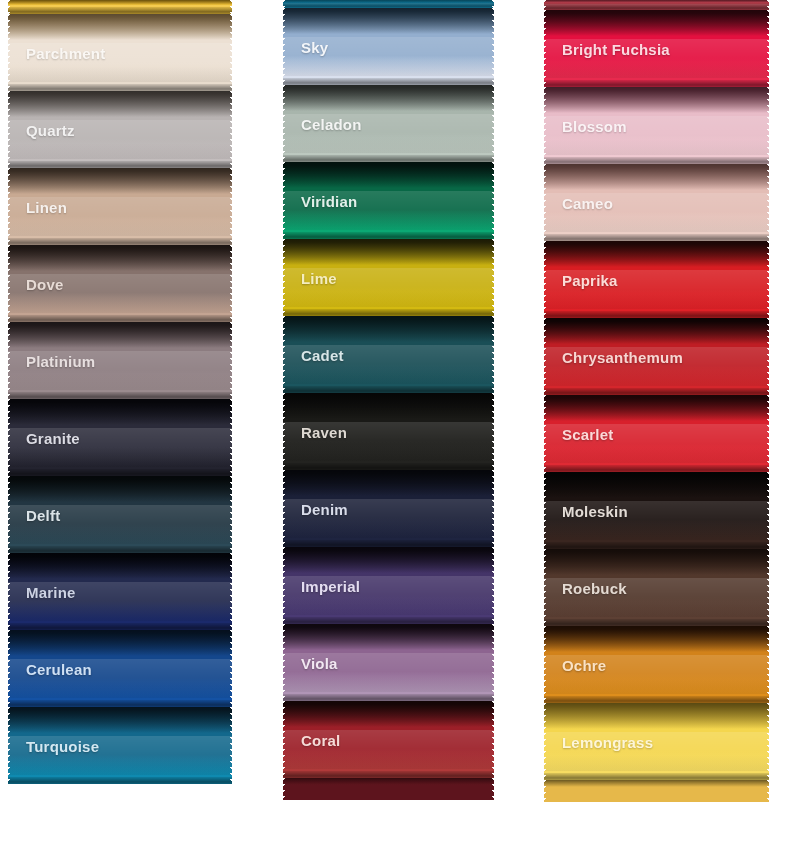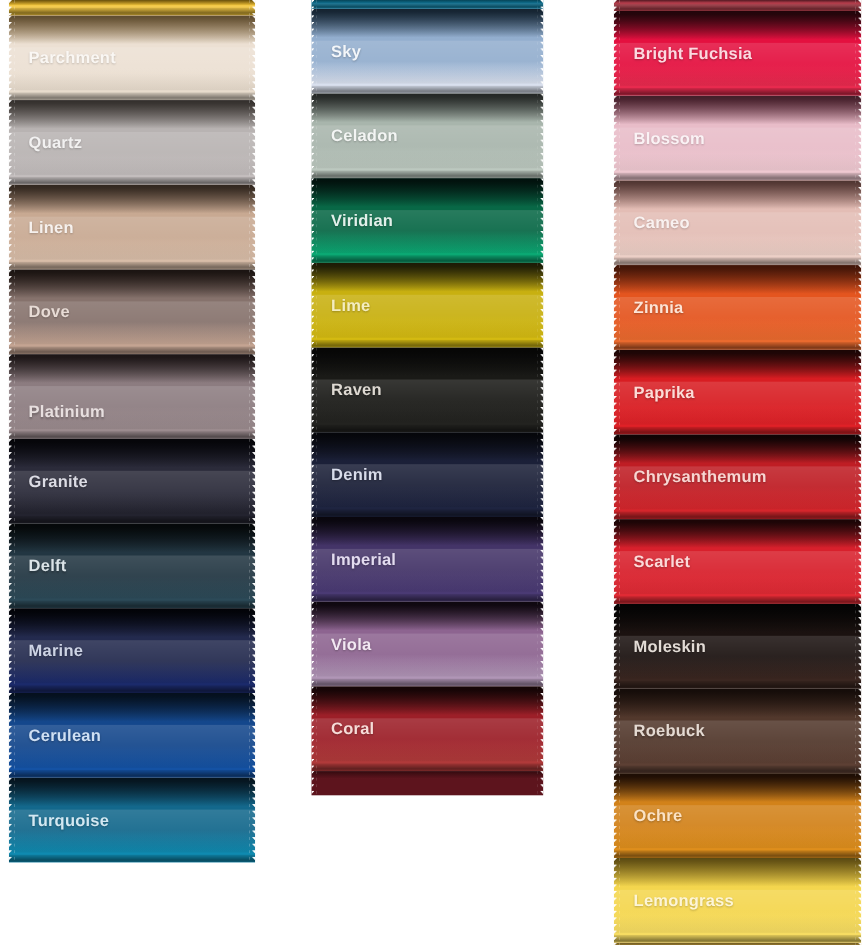--- a/index.html
+++ b/index.html
@@ -21,21 +21,21 @@
     background: #ffffff;
   }
   .swatch-column {
     position: absolute;
     top: 0;
     height: 859px;
     overflow: hidden;
   }
   #column-1 { left: 8px;   width: 224px; }
   #column-2 { left: 283px; width: 211px; }
-  #column-3 { left: 558px; width: 225px; }
+  #column-3 { left: 544px; width: 225px; }
 
   .column-inner {
     position: relative;
     width: 100%;
     height: 100%;
   }
 
   
   .swatch {
     position: relative;
@@ -143,21 +143,21 @@
           <div class="edge-l"></div>
           <div class="edge-r"></div>
           <div class="swatch-label" style="color: rgb(239, 227, 221); opacity: 0.92;">Dove</div>
         </div>
         <div class="swatch" style="height: 77px; background: linear-gradient(rgb(60, 47, 49) 0%, rgb(60, 47, 49) 4%, rgb(140, 124, 128) 34%, rgb(140, 124, 128) 62%, rgb(155, 139, 142) 88%, rgb(155, 139, 142) 100%);">
           <div class="fold-shadow"></div>
           <div class="sheen"></div>
           <div class="crease"></div>
           <div class="edge-l"></div>
           <div class="edge-r"></div>
-          <div class="swatch-label" style="color: rgb(236, 228, 228); opacity: 0.95; margin-top: 14px;">Platinium</div>
+          <div class="swatch-label" style="color: rgb(236, 228, 228); opacity: 0.95;">Platinium</div>
         </div>
         <div class="swatch" style="height: 77px; background: linear-gradient(rgb(12, 12, 20) 0%, rgb(12, 12, 20) 4%, rgb(43, 43, 58) 34%, rgb(43, 43, 58) 62%, rgb(35, 35, 47) 88%, rgb(35, 35, 47) 100%);">
           <div class="fold-shadow"></div>
           <div class="sheen"></div>
           <div class="crease"></div>
           <div class="edge-l"></div>
           <div class="edge-r"></div>
           <div class="swatch-label" style="color: rgb(220, 220, 228); opacity: 1;">Granite</div>
         </div>
         <div class="swatch" style="height: 77px; background: linear-gradient(rgb(10, 17, 20) 0%, rgb(10, 17, 20) 4%, rgb(34, 54, 66) 34%, rgb(34, 54, 66) 62%, rgb(44, 74, 88) 88%, rgb(44, 74, 88) 100%);">
@@ -228,20 +228,28 @@
           <div class="swatch-label" style="color: rgb(226, 240, 234); opacity: 1;">Viridian</div>
         </div>
         <div class="swatch" style="height: 77px; background: linear-gradient(rgb(63, 59, 10) 0%, rgb(63, 59, 10) 4%, rgb(200, 176, 16) 34%, rgb(200, 176, 16) 62%, rgb(212, 186, 17) 88%, rgb(212, 186, 17) 100%);">
           <div class="fold-shadow"></div>
           <div class="sheen"></div>
           <div class="crease"></div>
           <div class="edge-l"></div>
           <div class="edge-r"></div>
           <div class="swatch-label" style="color: rgb(247, 240, 200); opacity: 0.95;">Lime</div>
         </div>
+        <div class="swatch" style="height: 77px; background: linear-gradient(rgb(12, 43, 48) 0%, rgb(12, 43, 48) 4%, rgb(26, 78, 86) 34%, rgb(26, 78, 86) 62%, rgb(27, 86, 95) 88%, rgb(27, 86, 95) 100%);">
+          <div class="fold-shadow"></div>
+          <div class="sheen"></div>
+          <div class="crease"></div>
+          <div class="edge-l"></div>
+          <div class="edge-r"></div>
+          <div class="swatch-label" style="color: rgb(216, 230, 232); opacity: 1;">Cadet</div>
+        </div>
         <div class="swatch" style="height: 77px; background: linear-gradient(rgb(13, 13, 12) 0%, rgb(13, 13, 12) 4%, rgb(26, 26, 23) 34%, rgb(26, 26, 23) 62%, rgb(35, 35, 32) 88%, rgb(35, 35, 32) 100%);">
           <div class="fold-shadow"></div>
           <div class="sheen"></div>
           <div class="crease"></div>
           <div class="edge-l"></div>
           <div class="edge-r"></div>
           <div class="swatch-label" style="color: rgb(222, 217, 210); opacity: 1;">Raven</div>
         </div>
         <div class="swatch" style="height: 77px; background: linear-gradient(rgb(11, 13, 22) 0%, rgb(11, 13, 22) 4%, rgb(27, 32, 56) 34%, rgb(27, 32, 56) 62%, rgb(30, 36, 64) 88%, rgb(30, 36, 64) 100%);">
           <div class="fold-shadow"></div>
@@ -308,28 +316,20 @@
           <div class="swatch-label" style="color: rgb(255, 255, 255); opacity: 0.8;">Blossom</div>
         </div>
         <div class="swatch" style="height: 77px; background: linear-gradient(rgb(168, 114, 106) 0%, rgb(168, 114, 106) 4%, rgb(227, 189, 181) 34%, rgb(227, 189, 181) 62%, rgb(236, 207, 198) 88%, rgb(236, 207, 198) 100%);">
           <div class="fold-shadow"></div>
           <div class="sheen"></div>
           <div class="crease"></div>
           <div class="edge-l"></div>
           <div class="edge-r"></div>
           <div class="swatch-label" style="color: rgb(255, 255, 255); opacity: 0.78;">Cameo</div>
         </div>
-        <div class="swatch" style="height: 77px; background: linear-gradient(rgb(138, 44, 16) 0%, rgb(138, 44, 16) 4%, rgb(228, 85, 31) 34%, rgb(228, 85, 31) 62%, rgb(234, 106, 46) 88%, rgb(234, 106, 46) 100%);">
-          <div class="fold-shadow"></div>
-          <div class="sheen"></div>
-          <div class="crease"></div>
-          <div class="edge-l"></div>
-          <div class="edge-r"></div>
-          <div class="swatch-label" style="color: rgb(253, 228, 214); opacity: 1;">Zinnia</div>
-        </div>
         <div class="swatch" style="height: 77px; background: linear-gradient(rgb(60, 12, 11) 0%, rgb(60, 12, 11) 4%, rgb(216, 29, 34) 34%, rgb(216, 29, 34) 62%, rgb(224, 33, 39) 88%, rgb(224, 33, 39) 100%);">
           <div class="fold-shadow"></div>
           <div class="sheen"></div>
           <div class="crease"></div>
           <div class="edge-l"></div>
           <div class="edge-r"></div>
           <div class="swatch-label" style="color: rgb(252, 219, 214); opacity: 1;">Paprika</div>
         </div>
         <div class="swatch" style="height: 77px; background: linear-gradient(rgb(29, 7, 8) 0%, rgb(29, 7, 8) 4%, rgb(191, 29, 36) 34%, rgb(191, 29, 36) 62%, rgb(213, 38, 44) 88%, rgb(213, 38, 44) 100%);">
           <div class="fold-shadow"></div>

